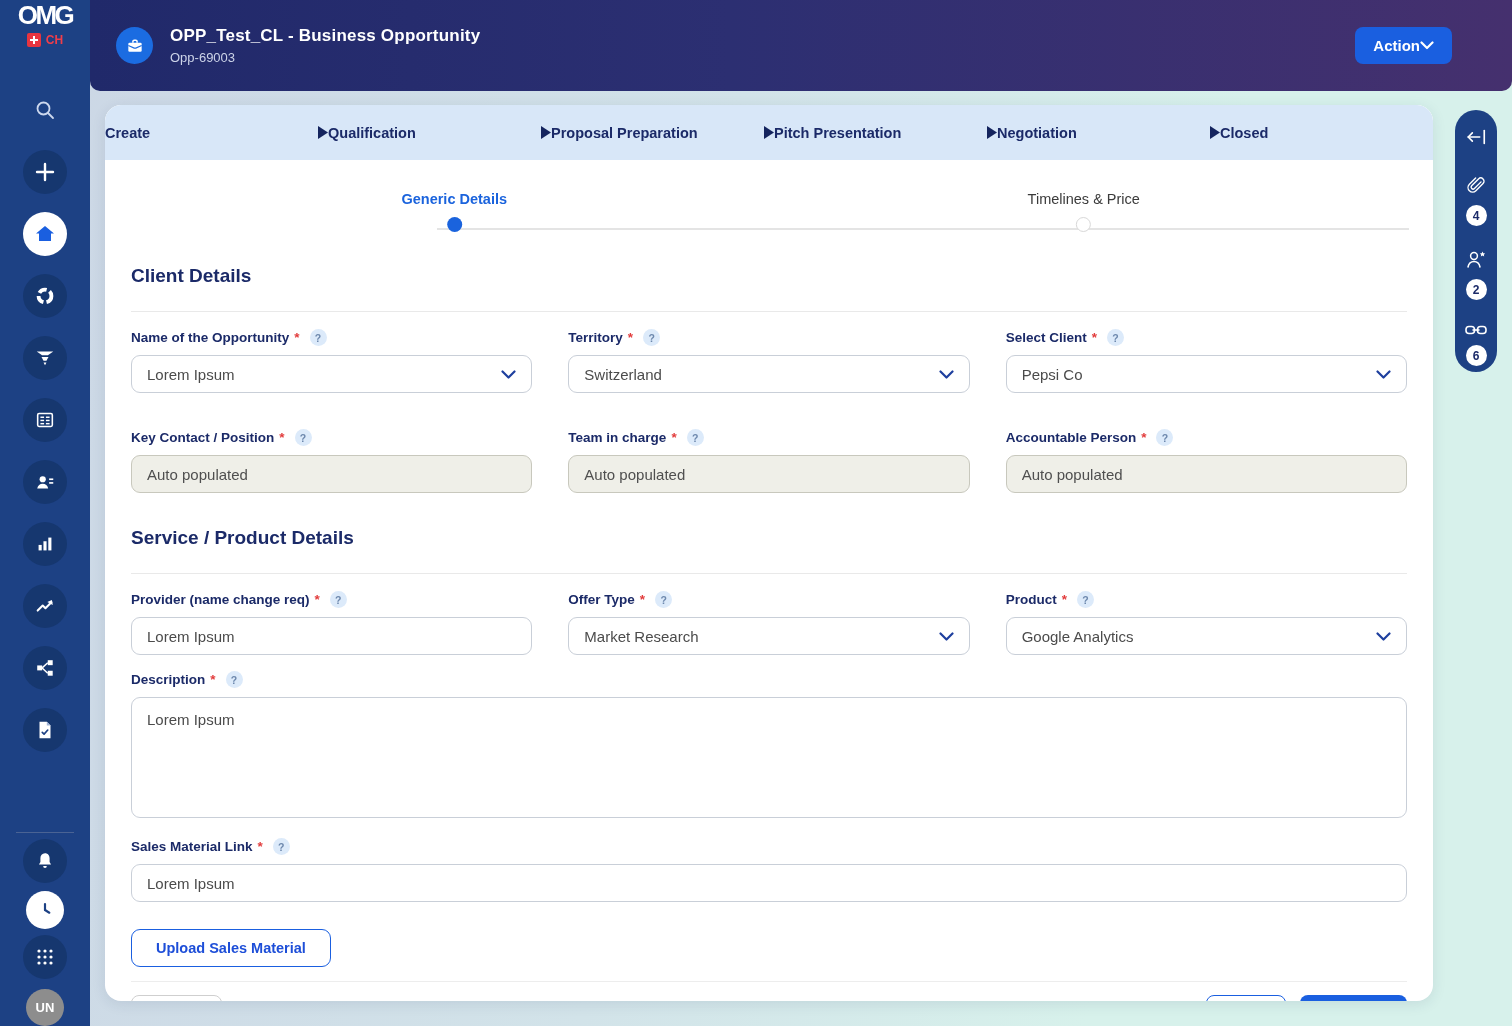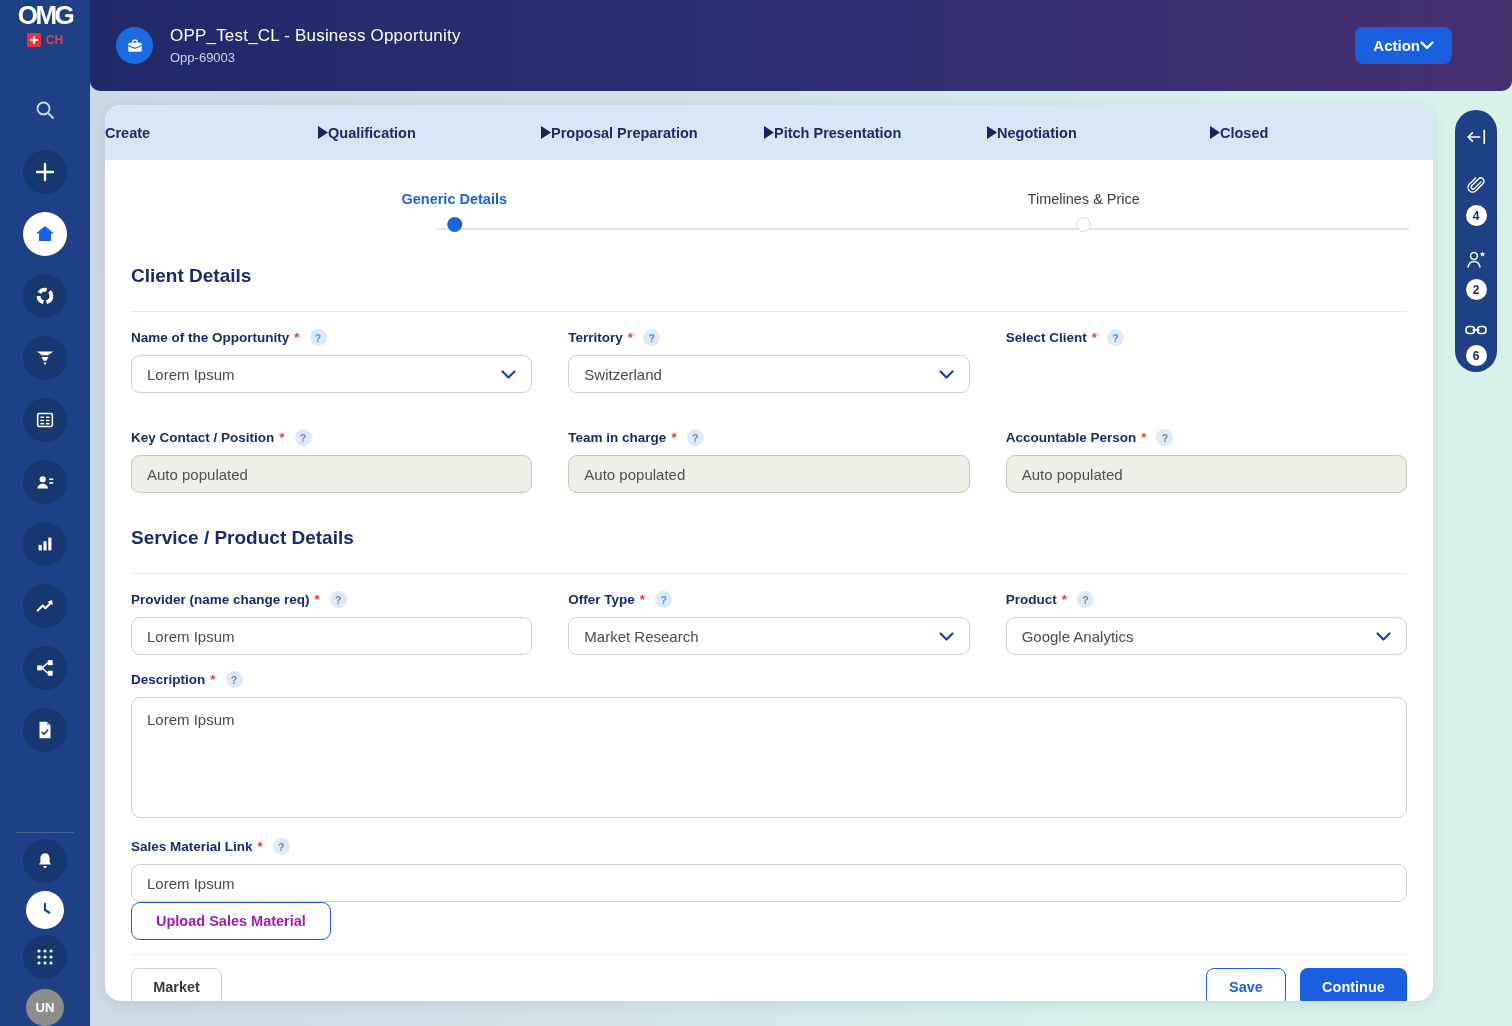--- a/index.html
+++ b/index.html
@@ -28,21 +28,21 @@
   .avatar { width:38px; height:38px; border-radius:50%; background:#8d8d8d; color:#fff;
     font-size:13px; font-weight:600; display:flex; align-items:center; justify-content:center; margin-top:10px; cursor:pointer; }
 
   
   .topbar { position:absolute; left:90px; top:0; width:1422px; height:91px;
     background:linear-gradient(90deg,#20296a 0%, #2c2f72 45%, #45306e 100%);
     border-radius:0 0 10px 10px; display:flex; align-items:center; z-index:4; }
   .entity-badge { width:37px; height:37px; border-radius:50%; background:#1b6ce1;
     margin-left:26px; display:flex; align-items:center; justify-content:center; flex:none; }
   .title-block { margin-left:17px; }
-  .page-title { color:#fff; font-size:17px; font-weight:400; letter-spacing:.2px; }
+  .page-title { color:#fff; font-size:17px; font-weight:700; letter-spacing:.2px; }
   .page-subtitle { color:#ccd3e8; font-size:13px; margin-top:4px; }
   .action-btn { position:absolute; right:60px; top:27px; height:37px; padding:0 18px;
     background:#1a5fe0; border:none; border-radius:8px; color:#fff; font-size:15px;
     font-weight:600; display:flex; align-items:center; cursor:pointer;
     font-family:"Liberation Sans", sans-serif; }
 
   
   .right-rail { position:absolute; left:1455px; top:110px; width:42px; height:262px;
     background:#1d4184; border-radius:21px; display:flex; flex-direction:column;
     align-items:center; padding-top:12px; z-index:4; }
@@ -87,22 +87,22 @@
     border-radius:9px; font-size:15px; color:#4b4b4b; background:#fff; }
   .text-input { padding:0 15px; font-family:"Liberation Sans", sans-serif; outline:none; }
   .text-input.disabled { background:#efefe8; border-color:#c8c8bd; color:#4f4f4f; }
   .select-box { display:flex; align-items:center; justify-content:space-between;
     padding:0 15px; cursor:pointer; }
   .textarea { width:100%; height:121px; border:1px solid #c9cfd8; border-radius:9px;
     font-size:15px; color:#4b4b4b; padding:13px 15px; resize:none; outline:none;
     font-family:"Liberation Sans", sans-serif; }
   .single { margin-top:16px; }
 
-  .upload-btn { height:38px; padding:0 24px; background:#fff;
-    border:1.5px solid #1a5fe0; border-radius:9px; color:#a21caf; font-size:14.5px;
+  .upload-btn { margin-top:27px; height:38px; padding:0 24px; background:#fff;
+    border:1.5px solid #1a5fe0; border-radius:9px; color:#1d4ed8; font-size:14.5px;
     font-weight:600; cursor:pointer; font-family:"Liberation Sans", sans-serif; }
 
   .footer-row { margin-top:14px; border-top:1px solid #ededed; padding-top:13px;
     display:flex; align-items:center; }
   .btn { height:38px; border-radius:8px; font-size:14.5px; font-weight:600; cursor:pointer;
     font-family:"Liberation Sans", sans-serif; }
   .btn-cancel { width:91px; background:#fff; border:1px solid #cfcfcf; color:#3a3a3a; }
   .btn-save { width:80px; background:#fff; border:1.5px solid #1a5fe0; color:#1a5fe0; margin-left:auto; }
   .btn-continue { width:107px; background:#1a5fe0; border:none; color:#fff; margin-left:14px; }
 </style>
@@ -365,20 +365,26 @@
               <path d="M1.5 1.5L7.5 7.5l6-6" fill="none" stroke="#1e3f9e" stroke-width="2.2" stroke-linecap="round" stroke-linejoin="round"></path>
             </svg>
         </div>
       </div>
       <div>
         <div class="field-label">
           <span>Select Client</span>
           <span class="req">*</span>
           <span class="help">?</span>
         </div>
+        <div class="select-box">
+          <span>Pepsi Co</span>
+          <svg width="15" height="9" viewBox="0 0 15 9">
+              <path d="M1.5 1.5L7.5 7.5l6-6" fill="none" stroke="#1e3f9e" stroke-width="2.2" stroke-linecap="round" stroke-linejoin="round"></path>
+            </svg>
+        </div>
       </div>
       <div>
         <div class="field-label">
           <span>Key Contact / Position</span>
           <span class="req">*</span>
           <span class="help">?</span>
         </div>
         <input class="text-input disabled" disabled="" value="Auto populated" style="">
       </div>
       <div>

